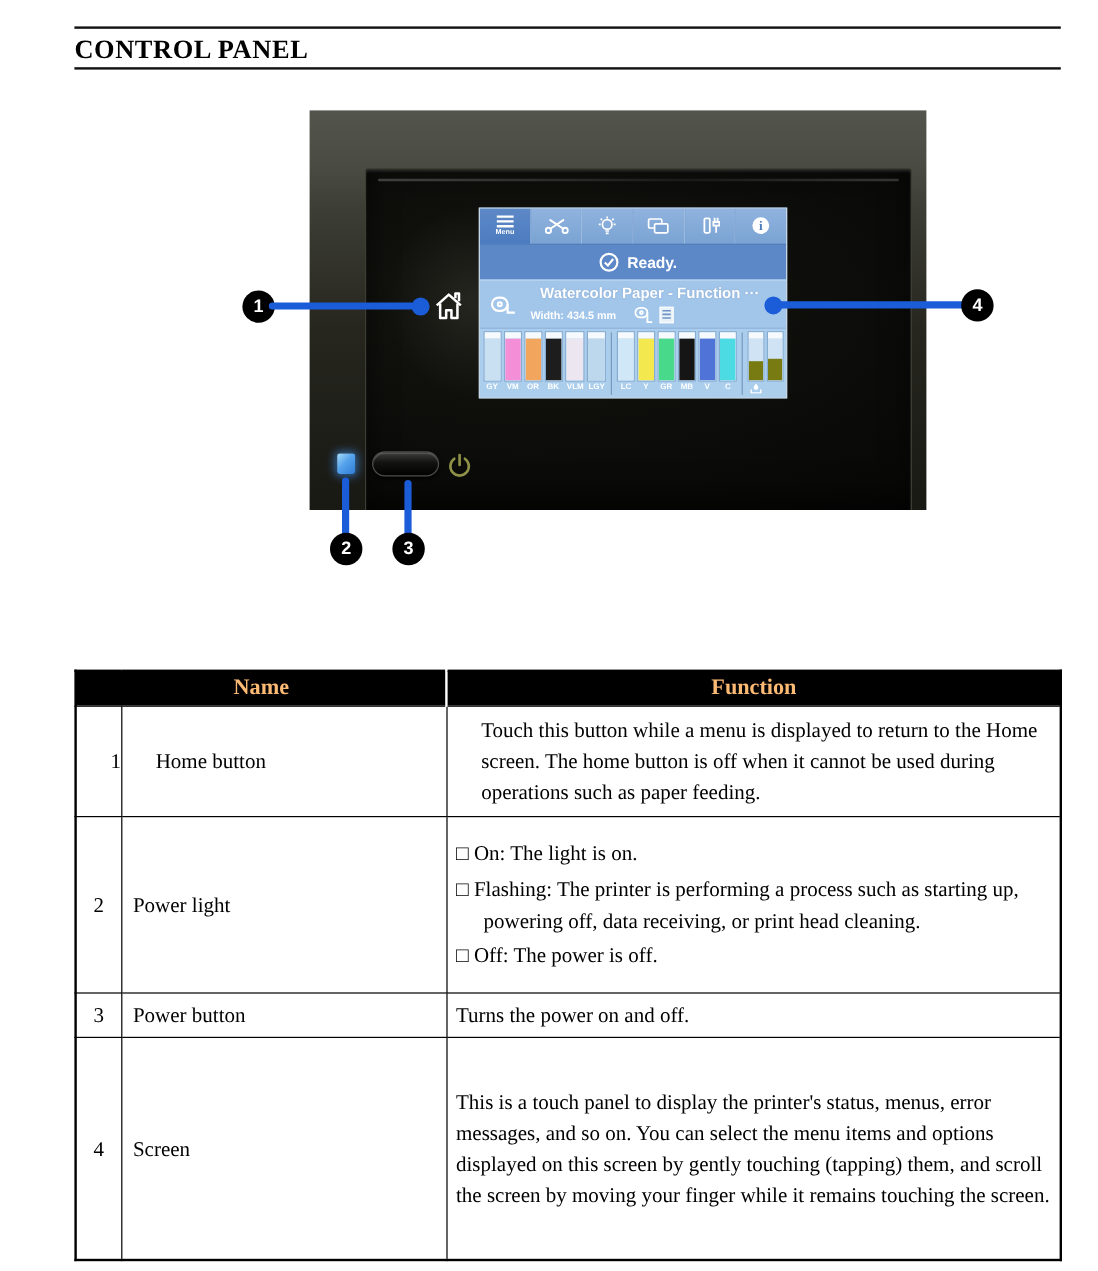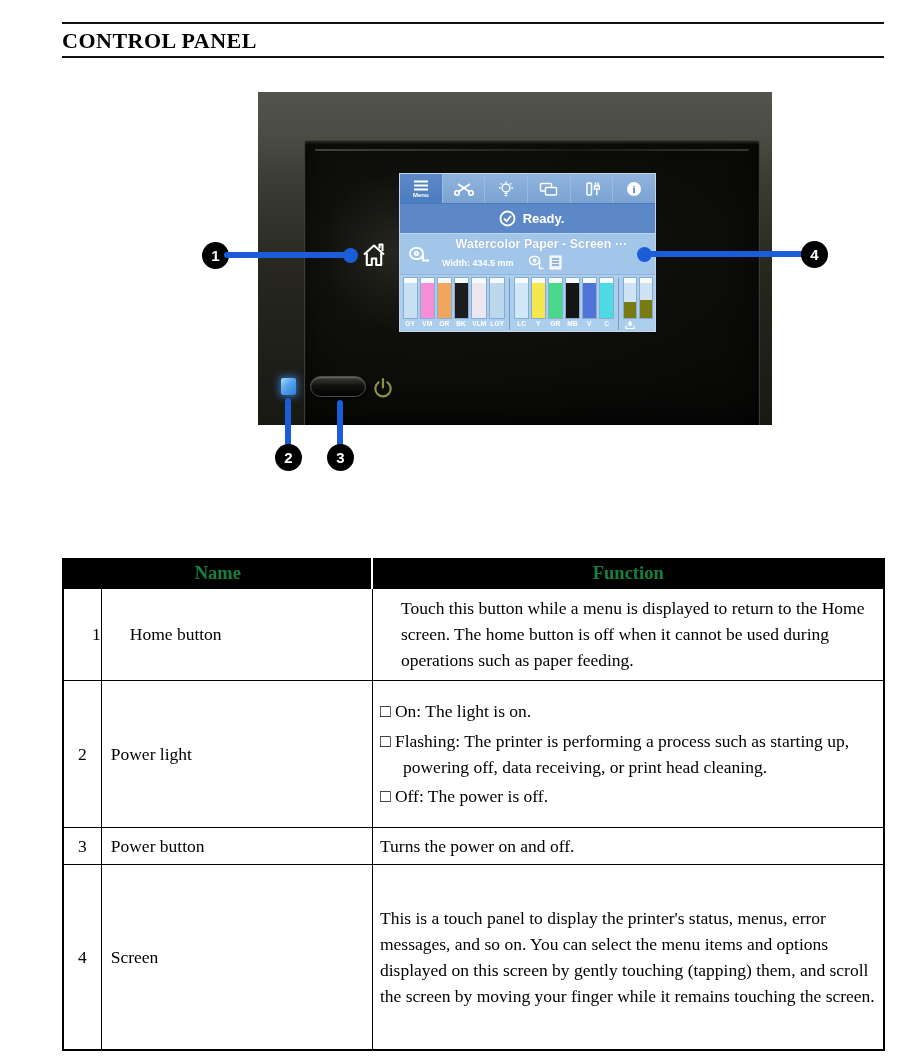--- a/index.html
+++ b/index.html
@@ -110,21 +110,21 @@
   .figure-caption { top:479px; }
   .table-caption { top:524px;margin-top:36px; }
 
   
   .spec-table {
     position:absolute; left:62px; top:558px; width:823px;
     border-collapse:collapse; border:2px solid #000;
     font-size:17.5px; line-height:1.5;
   }
   .spec-table th {
-    background:#000; color:#15803d; font-size:18.5px; font-weight:bold;
+    background:#000; color:#fdba74; font-size:18.5px; font-weight:bold;
     height:23px; text-align:center; vertical-align:middle;
   }
   .spec-table th.th-name { border-right:2px solid #fff; }
   .spec-table td { border:1px solid #000; vertical-align:middle; }
   .td-num { width:35px; text-align:center; }
   .td-name { width:273px; padding-left:9px; }
   .td-fn { width:515px; padding:4px 7px; }
   .t-rows tr:nth-child(1) td { height:92px;padding-left:28px; }
   .t-rows tr:nth-child(2) td { height:147px; }
   .t-rows tr:nth-child(3) td { height:37px; }
@@ -215,21 +215,21 @@
       </div>
 
       <div class="scr-paper">
         <svg class="paper-roll-icon" width="24" height="20" viewBox="0 0 24 20">
           <g stroke="#fff" stroke-width="1.8" fill="none">
             <rect x="2" y="2" width="13" height="11" rx="5.5"></rect>
             <circle cx="8.5" cy="7.5" r="1.6"></circle>
             <path d="M15 7.5 v7 h6"></path>
           </g>
         </svg>
-        <div class="paper-name">Watercolor Paper - Screen ···</div>
+        <div class="paper-name">Watercolor Paper - Function ···</div>
         <div class="paper-width"><span>Width:</span> <span>434.5 mm</span></div>
         <div class="paper-mini-icons">
           <svg width="18" height="15" viewBox="0 0 18 15">
             <g stroke="#fff" stroke-width="1.5" fill="none">
               <rect x="1.5" y="1.5" width="10" height="8" rx="4"></rect>
               <circle cx="6.5" cy="5.5" r="1.2"></circle>
               <path d="M11.5 5.5 v8 h4"></path>
             </g>
           </svg>
           <svg width="13" height="15" viewBox="0 0 13 15">

